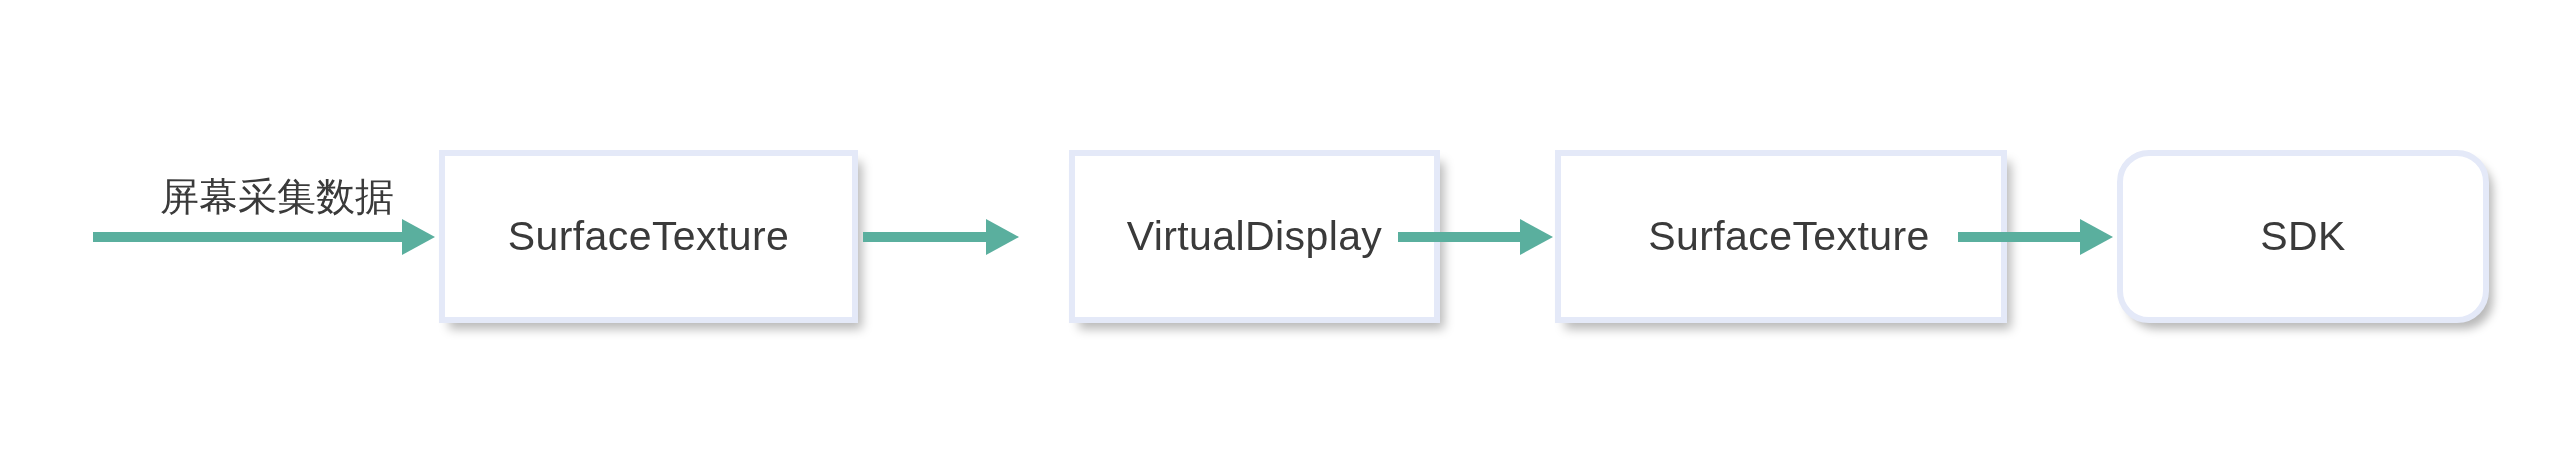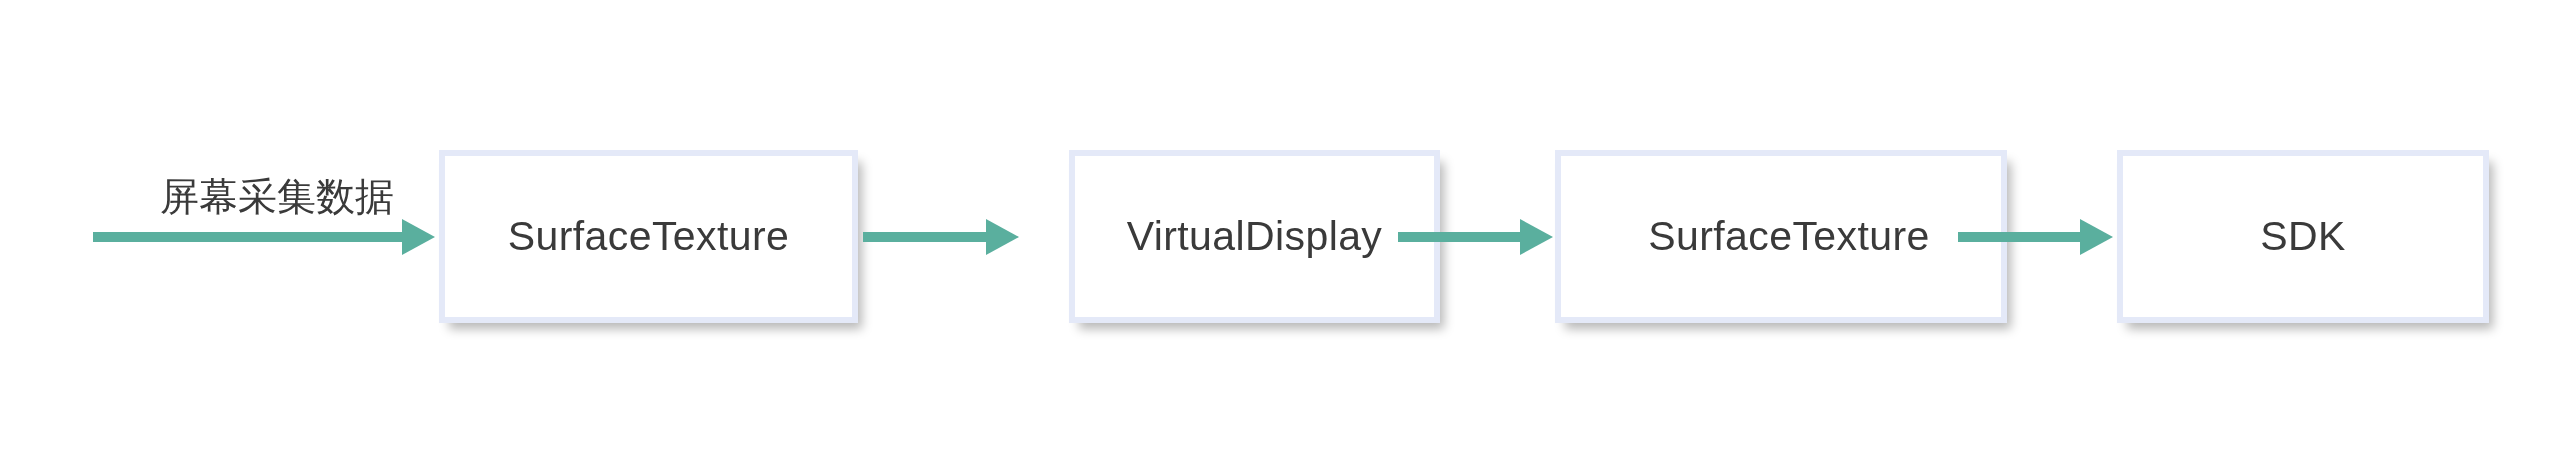--- a/index.html
+++ b/index.html
@@ -64,21 +64,21 @@
     white-space: nowrap;
   }
   
   #arrow-1 { left: 93px;  width: 342px; }
   #arrow-2 { left: 863px; width: 156px; }
   #arrow-3 { left: 1398px; width: 155px; }
   #arrow-4 { left: 1958px; width: 155px; }
   #node-1  { left: 439px;  width: 419px; }
   #node-2  { left: 1021px; width: 371px; margin-left: 48px; }
   #node-3  { left: 1555px; width: 452px; padding-left: 16px; }
-  #node-4  { left: 2117px; width: 372px; }
+  #node-4  { left: 2117px; width: 372px; border-radius: 32px; }
 </style>
 </head>
 <body>
 
 <div class="canvas">
 
   <div class="arrow-label">屏幕采集数据</div>
 
   <div class="arrow" id="arrow-1">
     <div class="shaft"></div>

